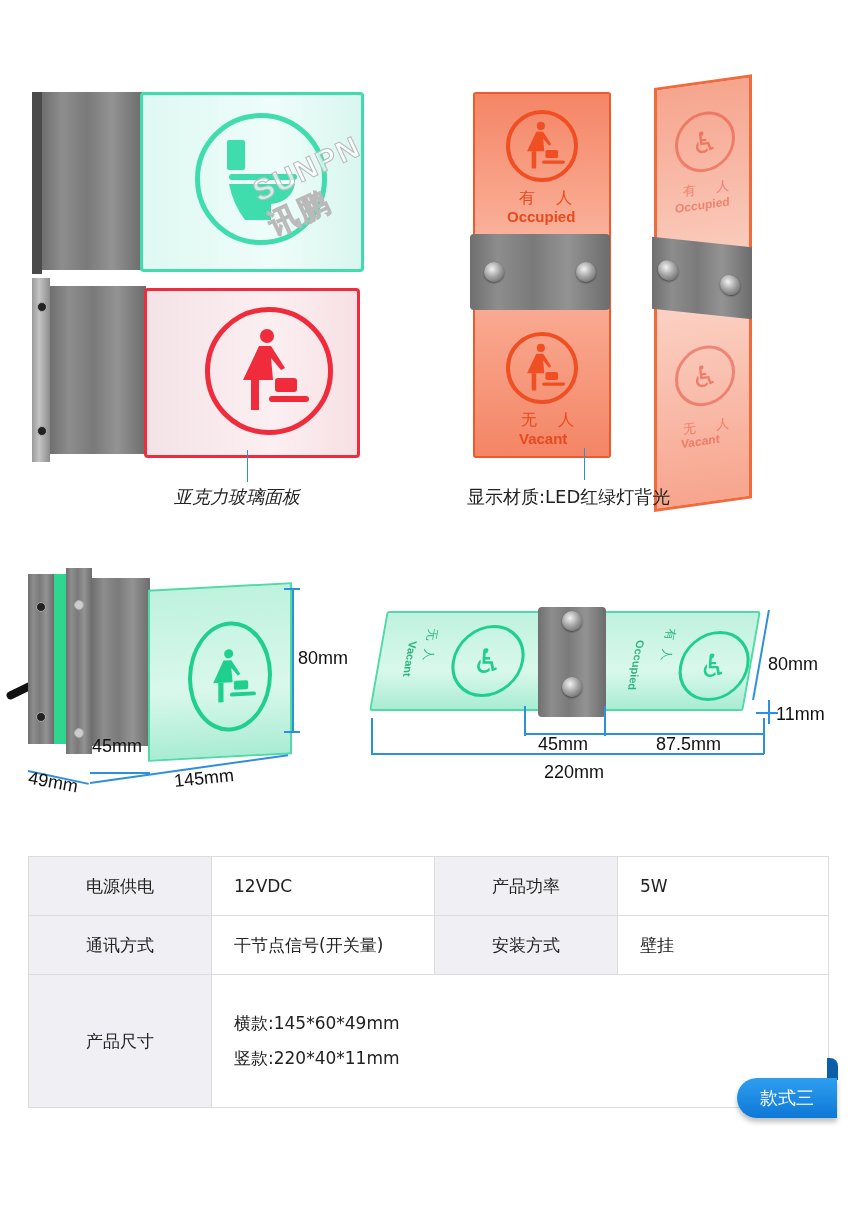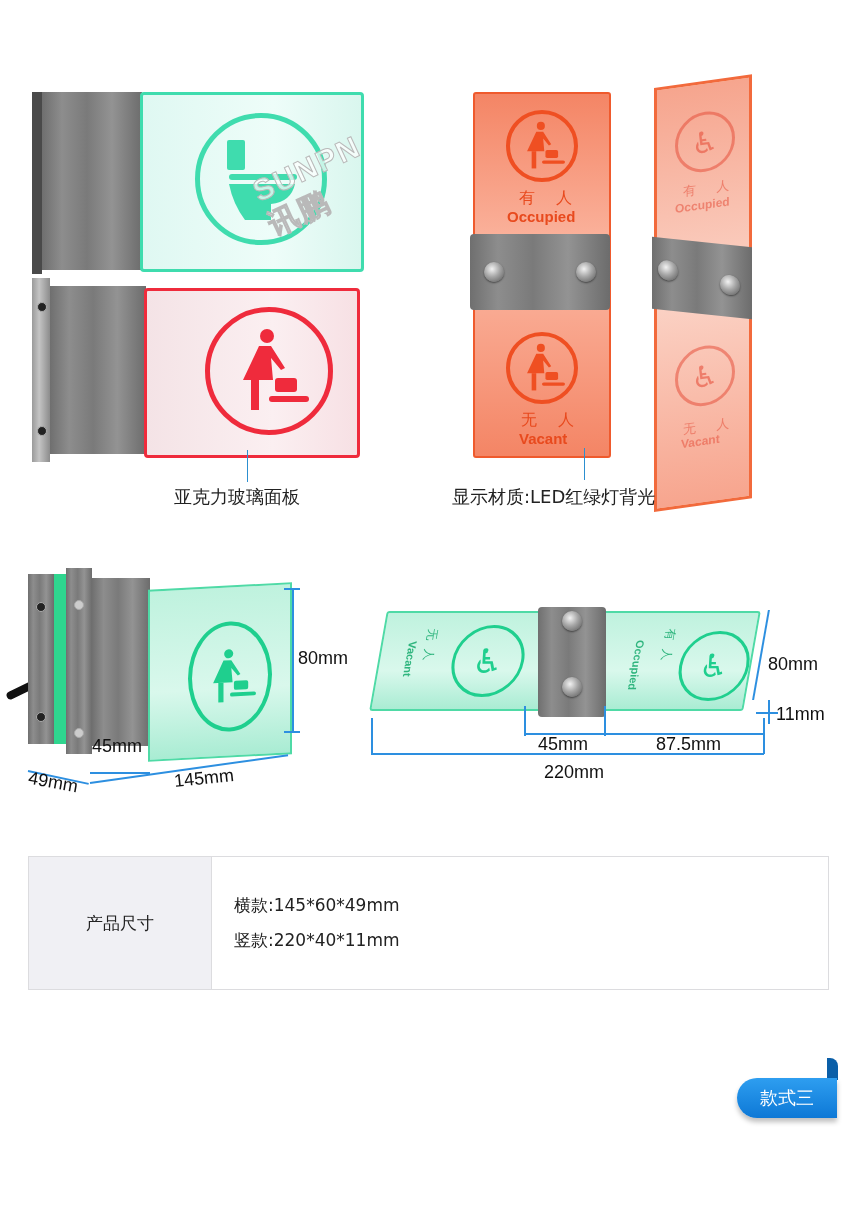--- a/index.html
+++ b/index.html
@@ -77,21 +77,21 @@
         <circle cx="38" cy="8" r="7" fill="#ef2b3c"></circle>
         <path d="M30 18 L42 18 L56 40 L52 42 L42 30 L44 52 L14 52 Z" fill="#ef2b3c"></path>
         <rect x="22" y="52" width="8" height="30" fill="#ef2b3c"></rect>
         <rect x="46" y="50" width="22" height="14" rx="3" fill="#ef2b3c"></rect>
         <rect x="40" y="68" width="40" height="6" rx="3" fill="#ef2b3c"></rect>
       </svg>
     </div>
   </div>
 </div>
 <div class="leader" style="left:247px;top:450px;height:32px;"></div>
-<div class="caption" style="left:174px;top:485px;">亚克力玻璃面板</div>
+<div class="caption" style="left:174px;top:485px;font-style:italic;">亚克力玻璃面板</div>
 
 <div class="abs" style="left:470px;top:70px;width:300px;height:430px;">
 
   <div class="abs glass-orange" style="left:3px;top:22px;width:134px;height:362px;">
     <div class="ring" style="left:31px;top:16px;width:72px;height:72px;border:4px solid #ef4f22;">
       <svg width="46" height="50" viewBox="0 0 80 86">
         <circle cx="38" cy="8" r="7" fill="#ef4f22"></circle>
         <path d="M30 18 L42 18 L56 40 L52 42 L42 30 L44 52 L14 52 Z" fill="#ef4f22"></path>
         <rect x="22" y="52" width="8" height="30" fill="#ef4f22"></rect>
         <rect x="46" y="50" width="22" height="14" rx="3" fill="#ef4f22"></rect>
@@ -129,21 +129,21 @@
     </div>
     <div class="sign-cn" style="left:26px;top:334px;font-size:13px;color:rgba(230,80,60,.55);">无 人</div>
     <div class="sign-en" style="left:24px;top:350px;font-size:12px;color:rgba(230,80,60,.55);">Vacant</div>
   </div>
   <div class="abs metal" style="left:182px;top:172px;width:100px;height:72px;transform:skewY(6deg);">
     <div class="bolt" style="left:6px;top:22px;"></div>
     <div class="bolt" style="left:68px;top:30px;"></div>
   </div>
 </div>
 <div class="leader" style="left:584px;top:448px;height:32px;"></div>
-<div class="caption" style="left:452px;top:485px;">显示材质:LED红绿灯背光</div>
+<div class="caption" style="left:467px;top:485px;">显示材质:LED红绿灯背光</div>
 
 <div class="abs" style="left:0;top:560px;width:380px;height:250px;">
   <div class="abs" style="left:4px;top:120px;width:60px;height:8px;background:#111;border-radius:4px;transform:rotate(-26deg);"></div>
   <div class="abs metal" style="left:28px;top:14px;width:26px;height:170px;">
     <div class="hole" style="left:8px;top:28px;"></div>
     <div class="hole" style="left:8px;top:138px;"></div>
   </div>
   <div class="abs" style="left:54px;top:14px;width:12px;height:170px;background:#2fd68f;"></div>
   <div class="abs metal" style="left:66px;top:8px;width:26px;height:186px;">
     <div class="hole" style="left:8px;top:32px;background:#ccc;"></div>
@@ -209,20 +209,32 @@
 <div class="dim" style="left:544px;top:762px;">220mm</div>
 
 <table class="spec">
   <colgroup>
     <col style="width:183px">
       <col style="width:223px">
       <col style="width:183px">
       <col style="width:211px">
   </colgroup>
   <tbody>
+      <tr>
+    <td class="k">电源供电</td>
+    <td class="v">12VDC</td>
+    <td class="k">产品功率</td>
+    <td class="v">5W</td>
+  </tr>
+  <tr>
+    <td class="k">通讯方式</td>
+    <td class="v">干节点信号(开关量)</td>
+    <td class="k">安装方式</td>
+    <td class="v">壁挂</td>
+  </tr>
   <tr>
     <td class="k" style="height:130px;margin-top:13px;">产品尺寸</td>
     <td class="v" colspan="3">
       <span class="dimline">横款:145*60*49mm</span>
       <span class="dimline">竖款:220*40*11mm</span>
     </td>
   </tr>
 </tbody>
   </table>
 

